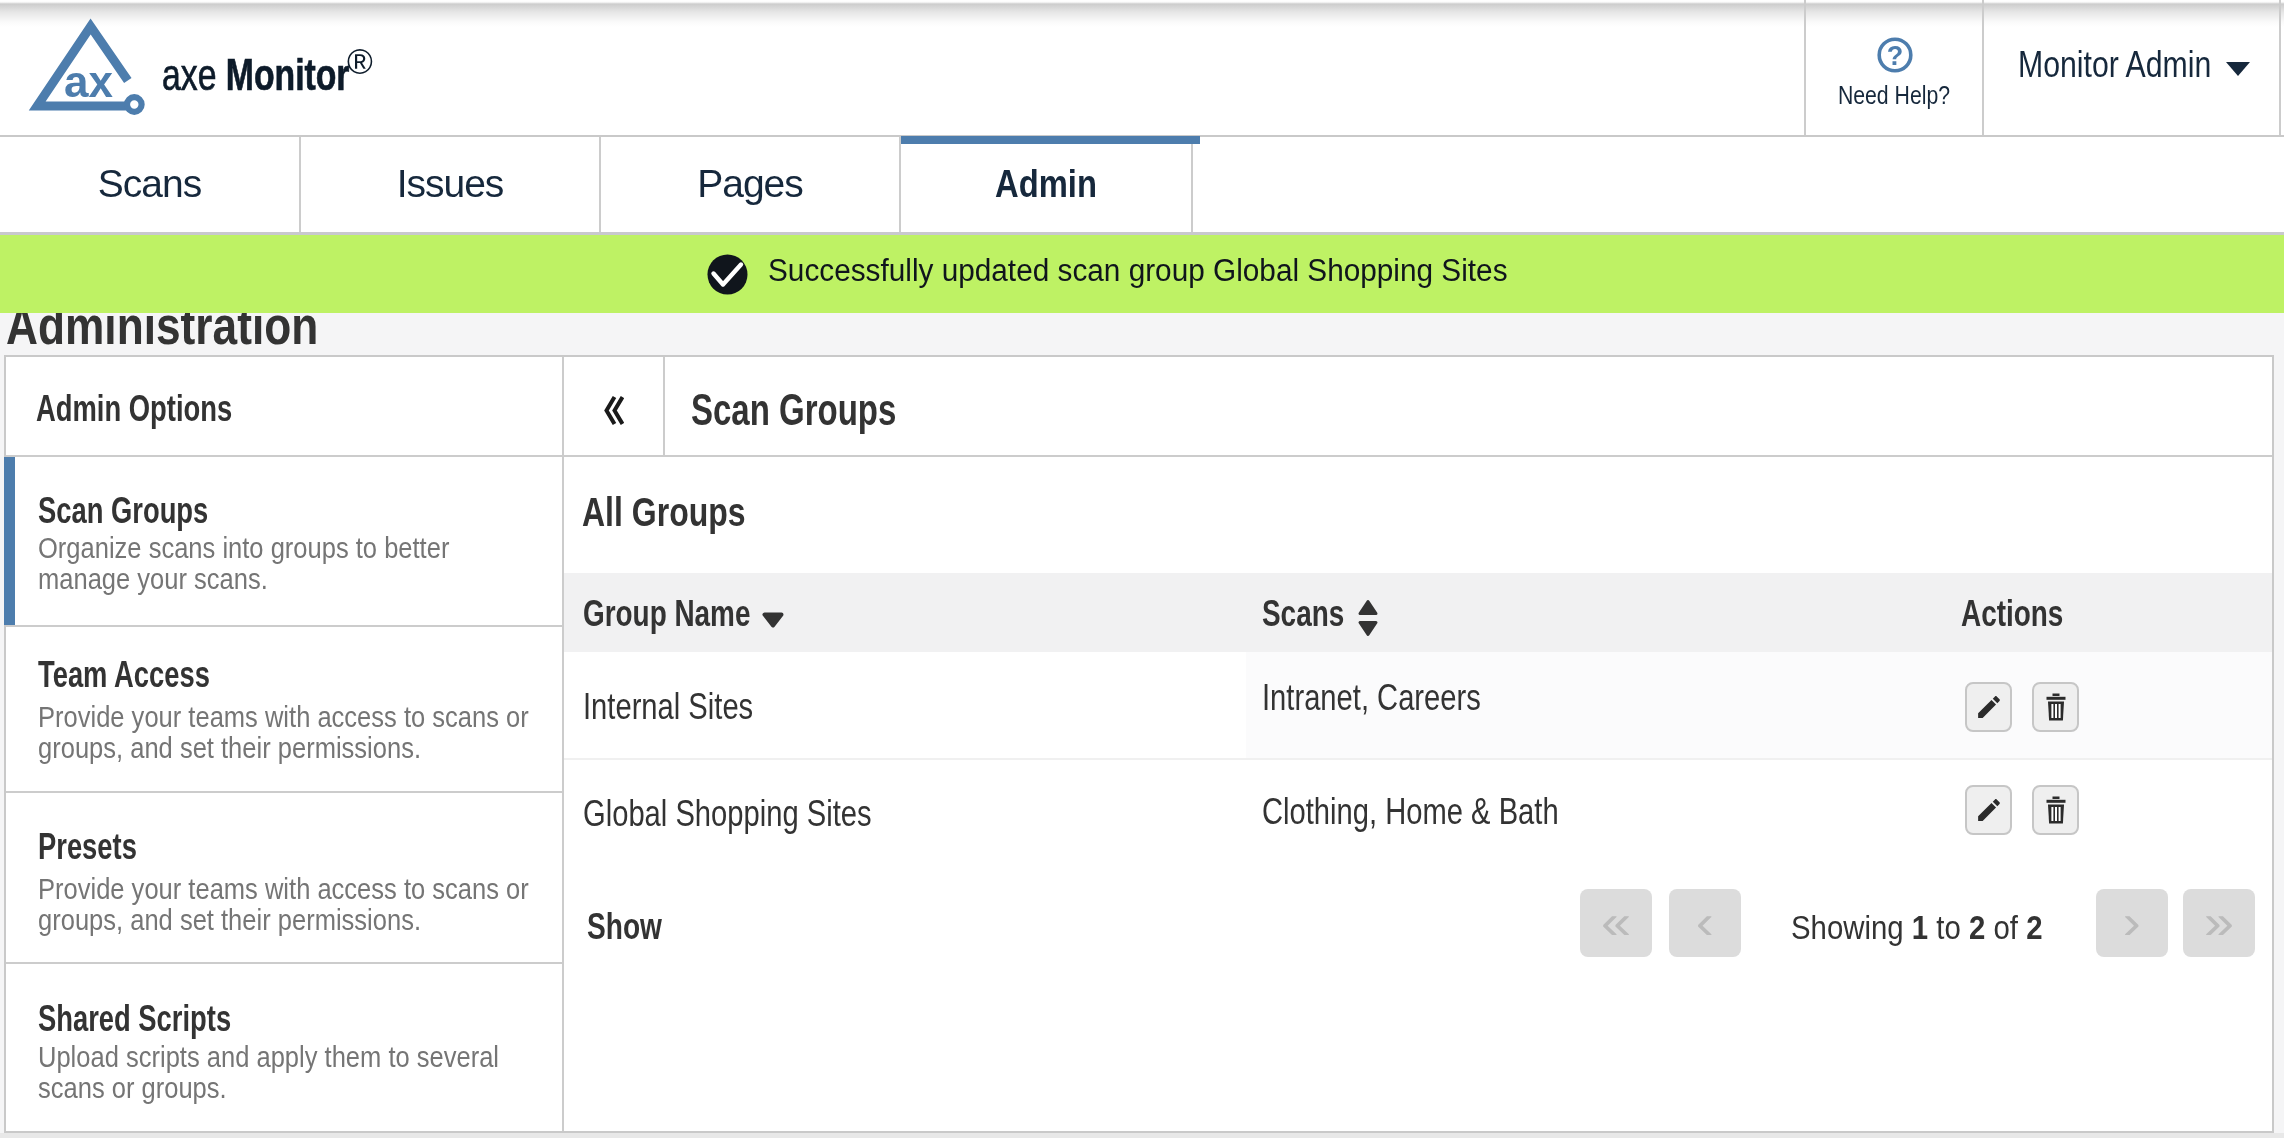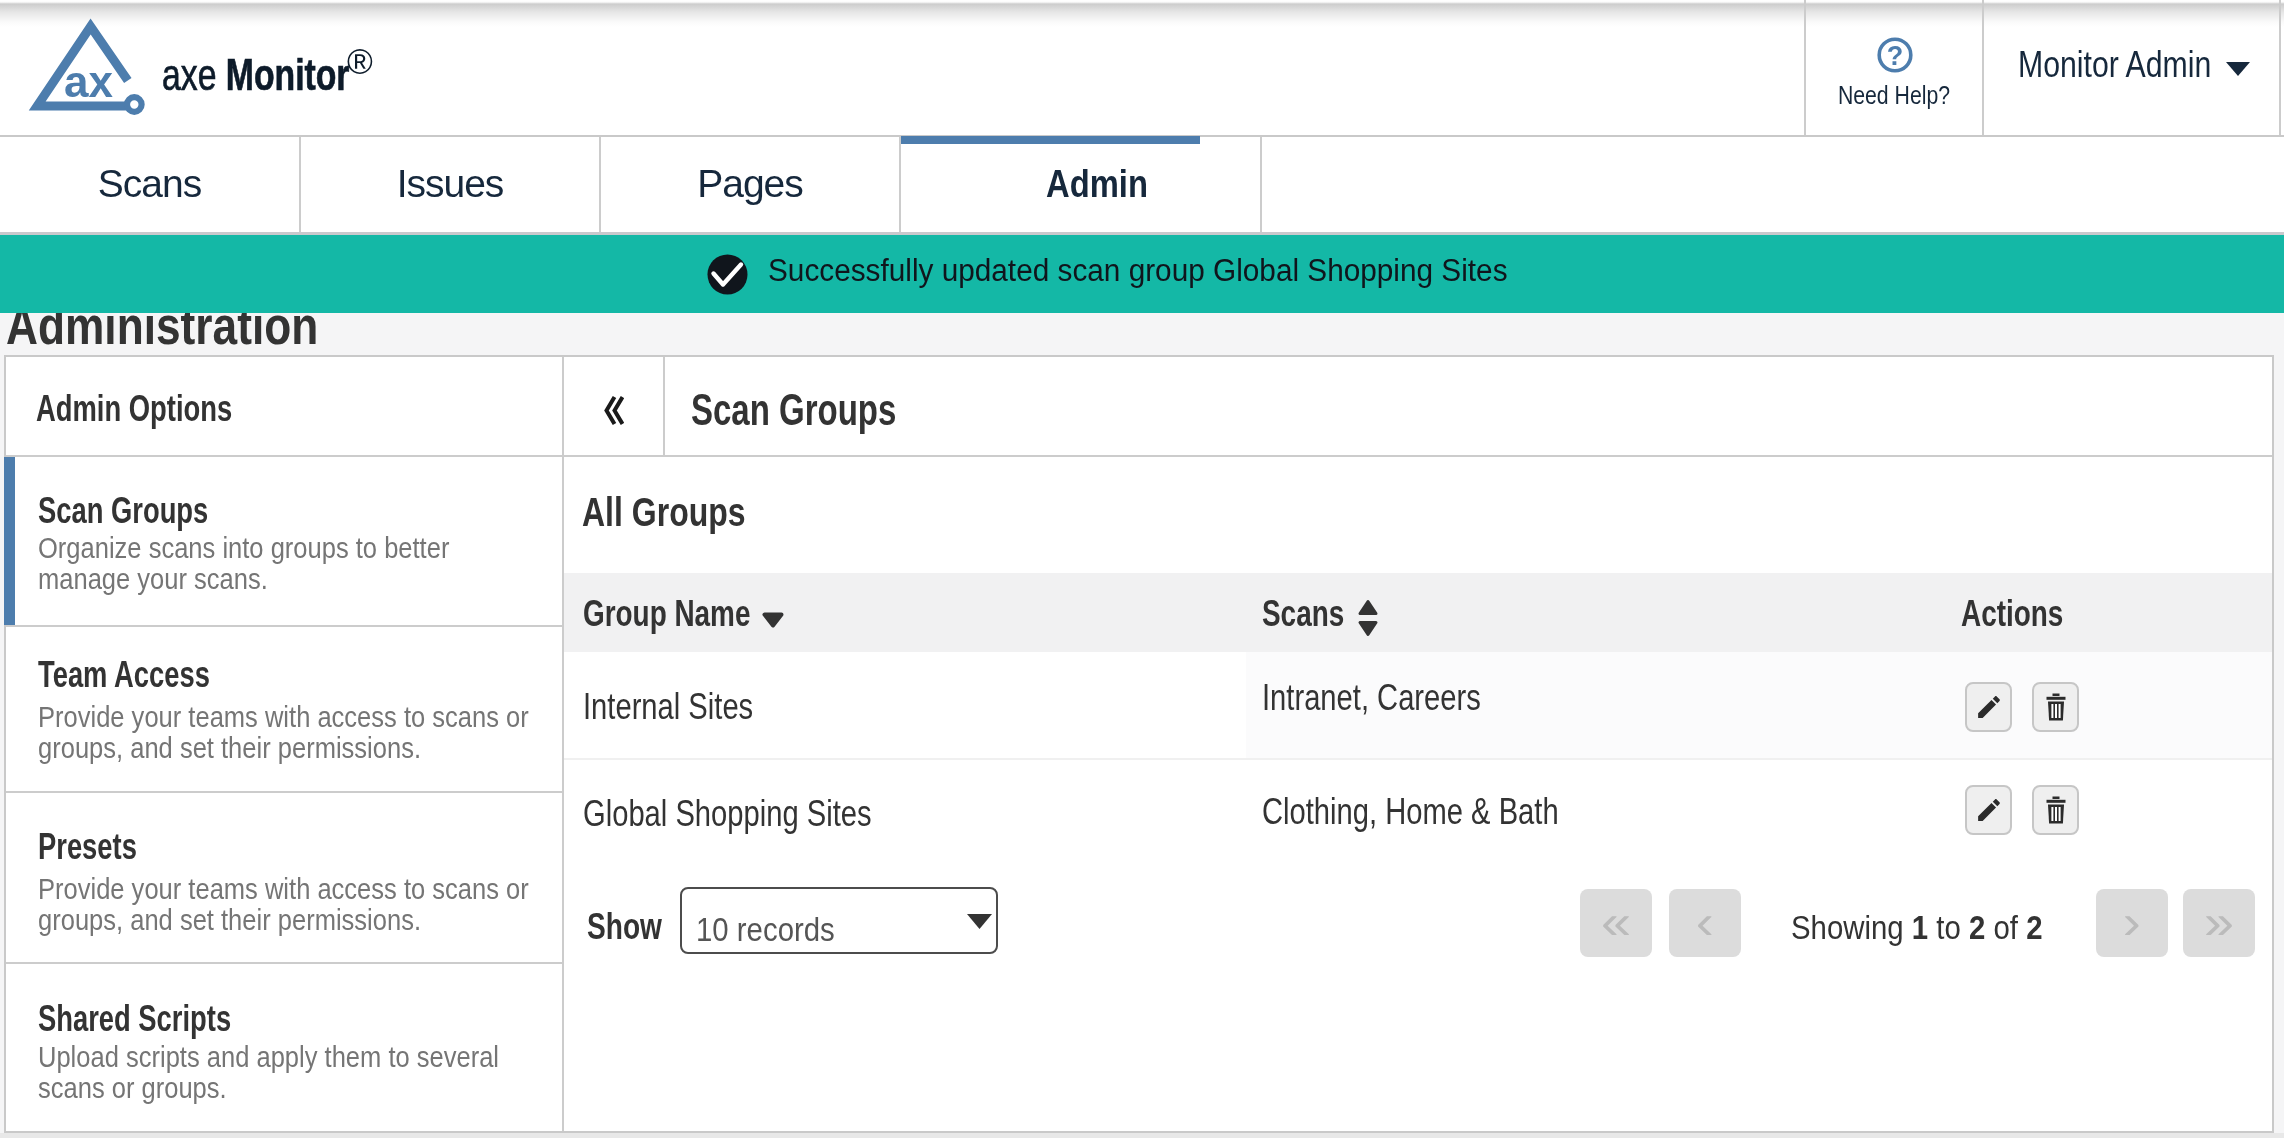--- a/index.html
+++ b/index.html
@@ -23,21 +23,21 @@
 
   
   #tabs { position:absolute; left:0; top:137px; width:2284px; height:98px; background:#fff; border-bottom:3px solid #c9c9cd; }
   .tab { position:absolute; top:0; height:95px; width:301px; border-right:2px solid #ccc; background:#fff; }
   .tab span { position:absolute; top:27px; left:0; width:100%; text-align:center; font-size:39px; line-height:39px;
               color:#16283c; letter-spacing:-1px; }
   #tabAdmin span { font-weight:700; transform:scaleX(0.84); transform-origin:50% 0; letter-spacing:0; }
   #bluebar { position:absolute; left:901px; top:136px; width:299px; height:8px; background:#4d7dad; z-index:3; }
 
   
-  #banner { position:absolute; left:0; top:235px; width:2284px; height:78px; background:#14b8a6; z-index:5; }
+  #banner { position:absolute; left:0; top:235px; width:2284px; height:78px; background:#bef264; z-index:5; }
   #bannertxt { position:absolute; left:768px; top:20px; font-size:31px; line-height:31px; color:#10151c;
                transform:scaleX(0.96); transform-origin:0 0; white-space:nowrap; }
 
   
   #h1 { position:absolute; left:6px; top:299px; font-size:53px; line-height:53px; font-weight:700; color:#333;
         transform:scaleX(0.835); transform-origin:0 0; z-index:1; white-space:nowrap; }
 
   
   #panel { position:absolute; left:4px; top:355px; width:2270px; height:778px; background:#fff; border:2px solid #c9c9c9; }
   #sbborder { position:absolute; left:556px; top:0; width:2px; height:774px; background:#ccc; }
@@ -114,21 +114,21 @@
 <div id="tabs">
   <div class="tab" style="left:0">
       <span>Scans</span>
     </div>
   <div class="tab" style="left:601px;width:300px">
       <span>Pages</span>
     </div>
   <div class="tab" style="left:301px;width:300px">
       <span>Issues</span>
     </div>
-  <div class="tab" id="tabAdmin" style="left:934px;width:328px">
+  <div class="tab" id="tabAdmin" style="left:901px;width:292px">
       <span>Admin</span>
     </div>
 </div>
 <div id="bluebar"></div>
 
 <div id="h1">Administration</div>
 <div style="position:absolute;left:0;top:1133px;width:2284px;height:5px;background:#e8e8e8;"></div>
 
 <div id="banner">
   <svg width="41" height="41" style="position:absolute;left:707px;top:19px" viewBox="0 0 41 41">
@@ -208,25 +208,19 @@
   <div class="actbtn" style="left:2026px;top:428px">
       <svg width="24" height="28" viewBox="0 0 24 28">
         <path d="M8.5 0.5 h7 v2.5 h-7 z" fill="#2b2b2b"></path>
         <path d="M2.5 3.8 h19 v3 h-19 z" fill="#2b2b2b"></path>
         <path d="M4 8.5 h16 l-1.1 19 h-13.8 z" fill="#2b2b2b"></path>
         <path d="M8.4 11 L8.4 25 M12 11 L12 25 M15.6 11 L15.6 25" stroke="#fff" stroke-width="2"></path>
       </svg>
     </div>
 
   <div id="showlbl">Show</div>
-  <div id="select">
-      <span>10 records</span>
-    <svg width="25" height="15" style="position:absolute;left:285px;top:25px" viewBox="0 0 25 15">
-        <path d="M0 0 L25 0 L12.5 15 Z" fill="#333"></path>
-      </svg>
-  </div>
 
   <div class="pgbtn" style="left:1574px"><span>«</span></div>
   <div class="pgbtn" style="left:1663px"><span>‹</span></div>
   <div id="showing">Showing <b>1</b> to <b>2</b> of <b>2</b></div>
   <div class="pgbtn" style="left:2090px"><span>›</span></div>
   <div class="pgbtn" style="left:2177px"><span>»</span></div>
 </div>
 
 </body></html>

